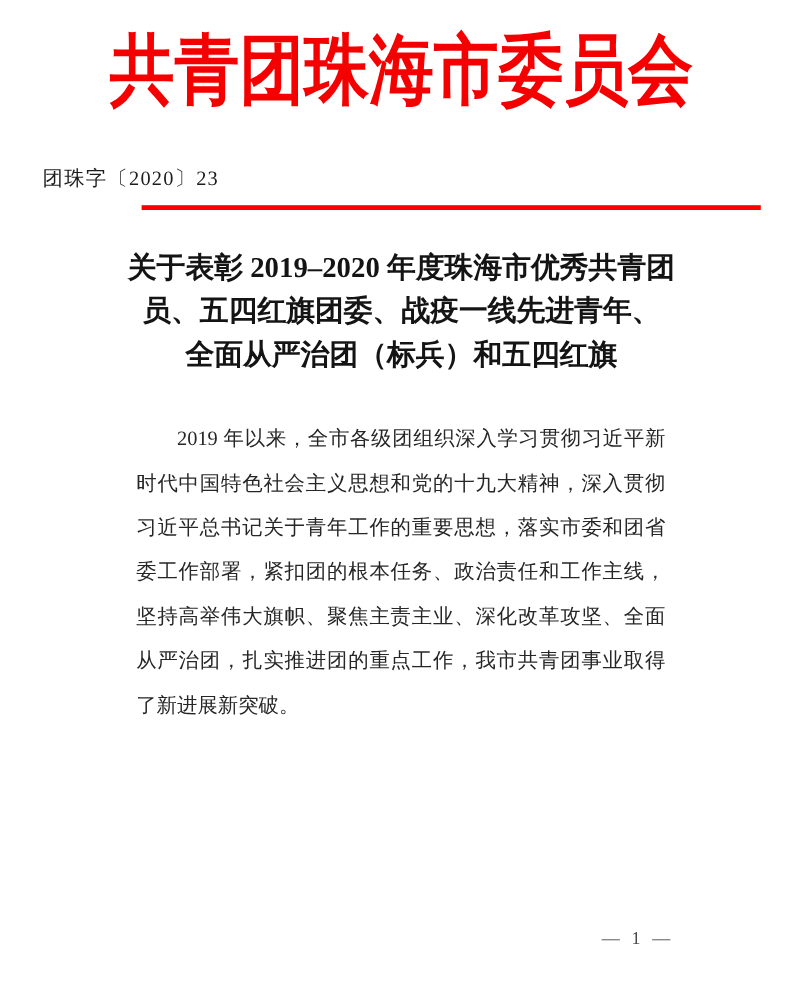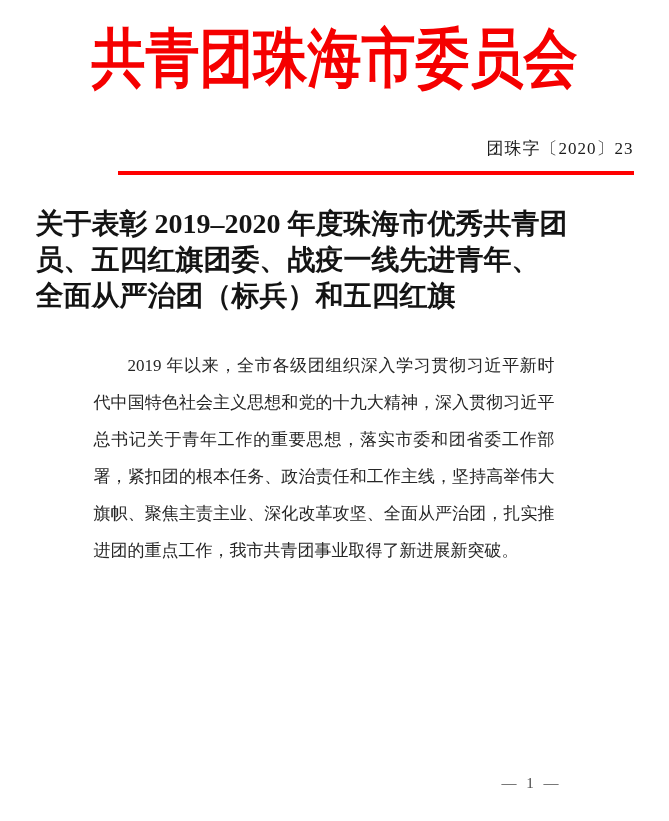--- a/index.html
+++ b/index.html
@@ -19,42 +19,42 @@
     font-size: 54px;
     font-weight: bold;
     color: #f50000;
     letter-spacing: 0px;
     transform: scaleY(1.18);
     transform-origin: 50% 30px;
     white-space: nowrap;
   }
   .doc-number {
     margin-top: 42px;
-    text-align: right;
+    text-align: left;
     font-size: 17px;
     color: #1c1c1c;
     letter-spacing: 1px;
   }
   .red-divider {
     margin: 11px auto 0 82px;
     width: 521px;
     height: 4px;
     background: #ff0000;
   }
   .title {
     margin-top: 31px;
-    text-align: left;
-    font-size: 28px;
+    text-align: center;
+    font-size: 24px;
     font-weight: bold;
     color: #141414;
     line-height: 36px;
   }
   .title-line { display: block; white-space: nowrap; }
   .body {
-    margin: 33px 79px 0 58px;
+    margin: 33px 79px 0 78px;
     font-size: 17px;
     line-height: 37px;
     color: #262626;
     text-align: justify;
     text-justify: inter-ideograph;
   }
   .body p { text-indent: 2em; }
   .page-number {
     position: absolute;
     top: 775px;

